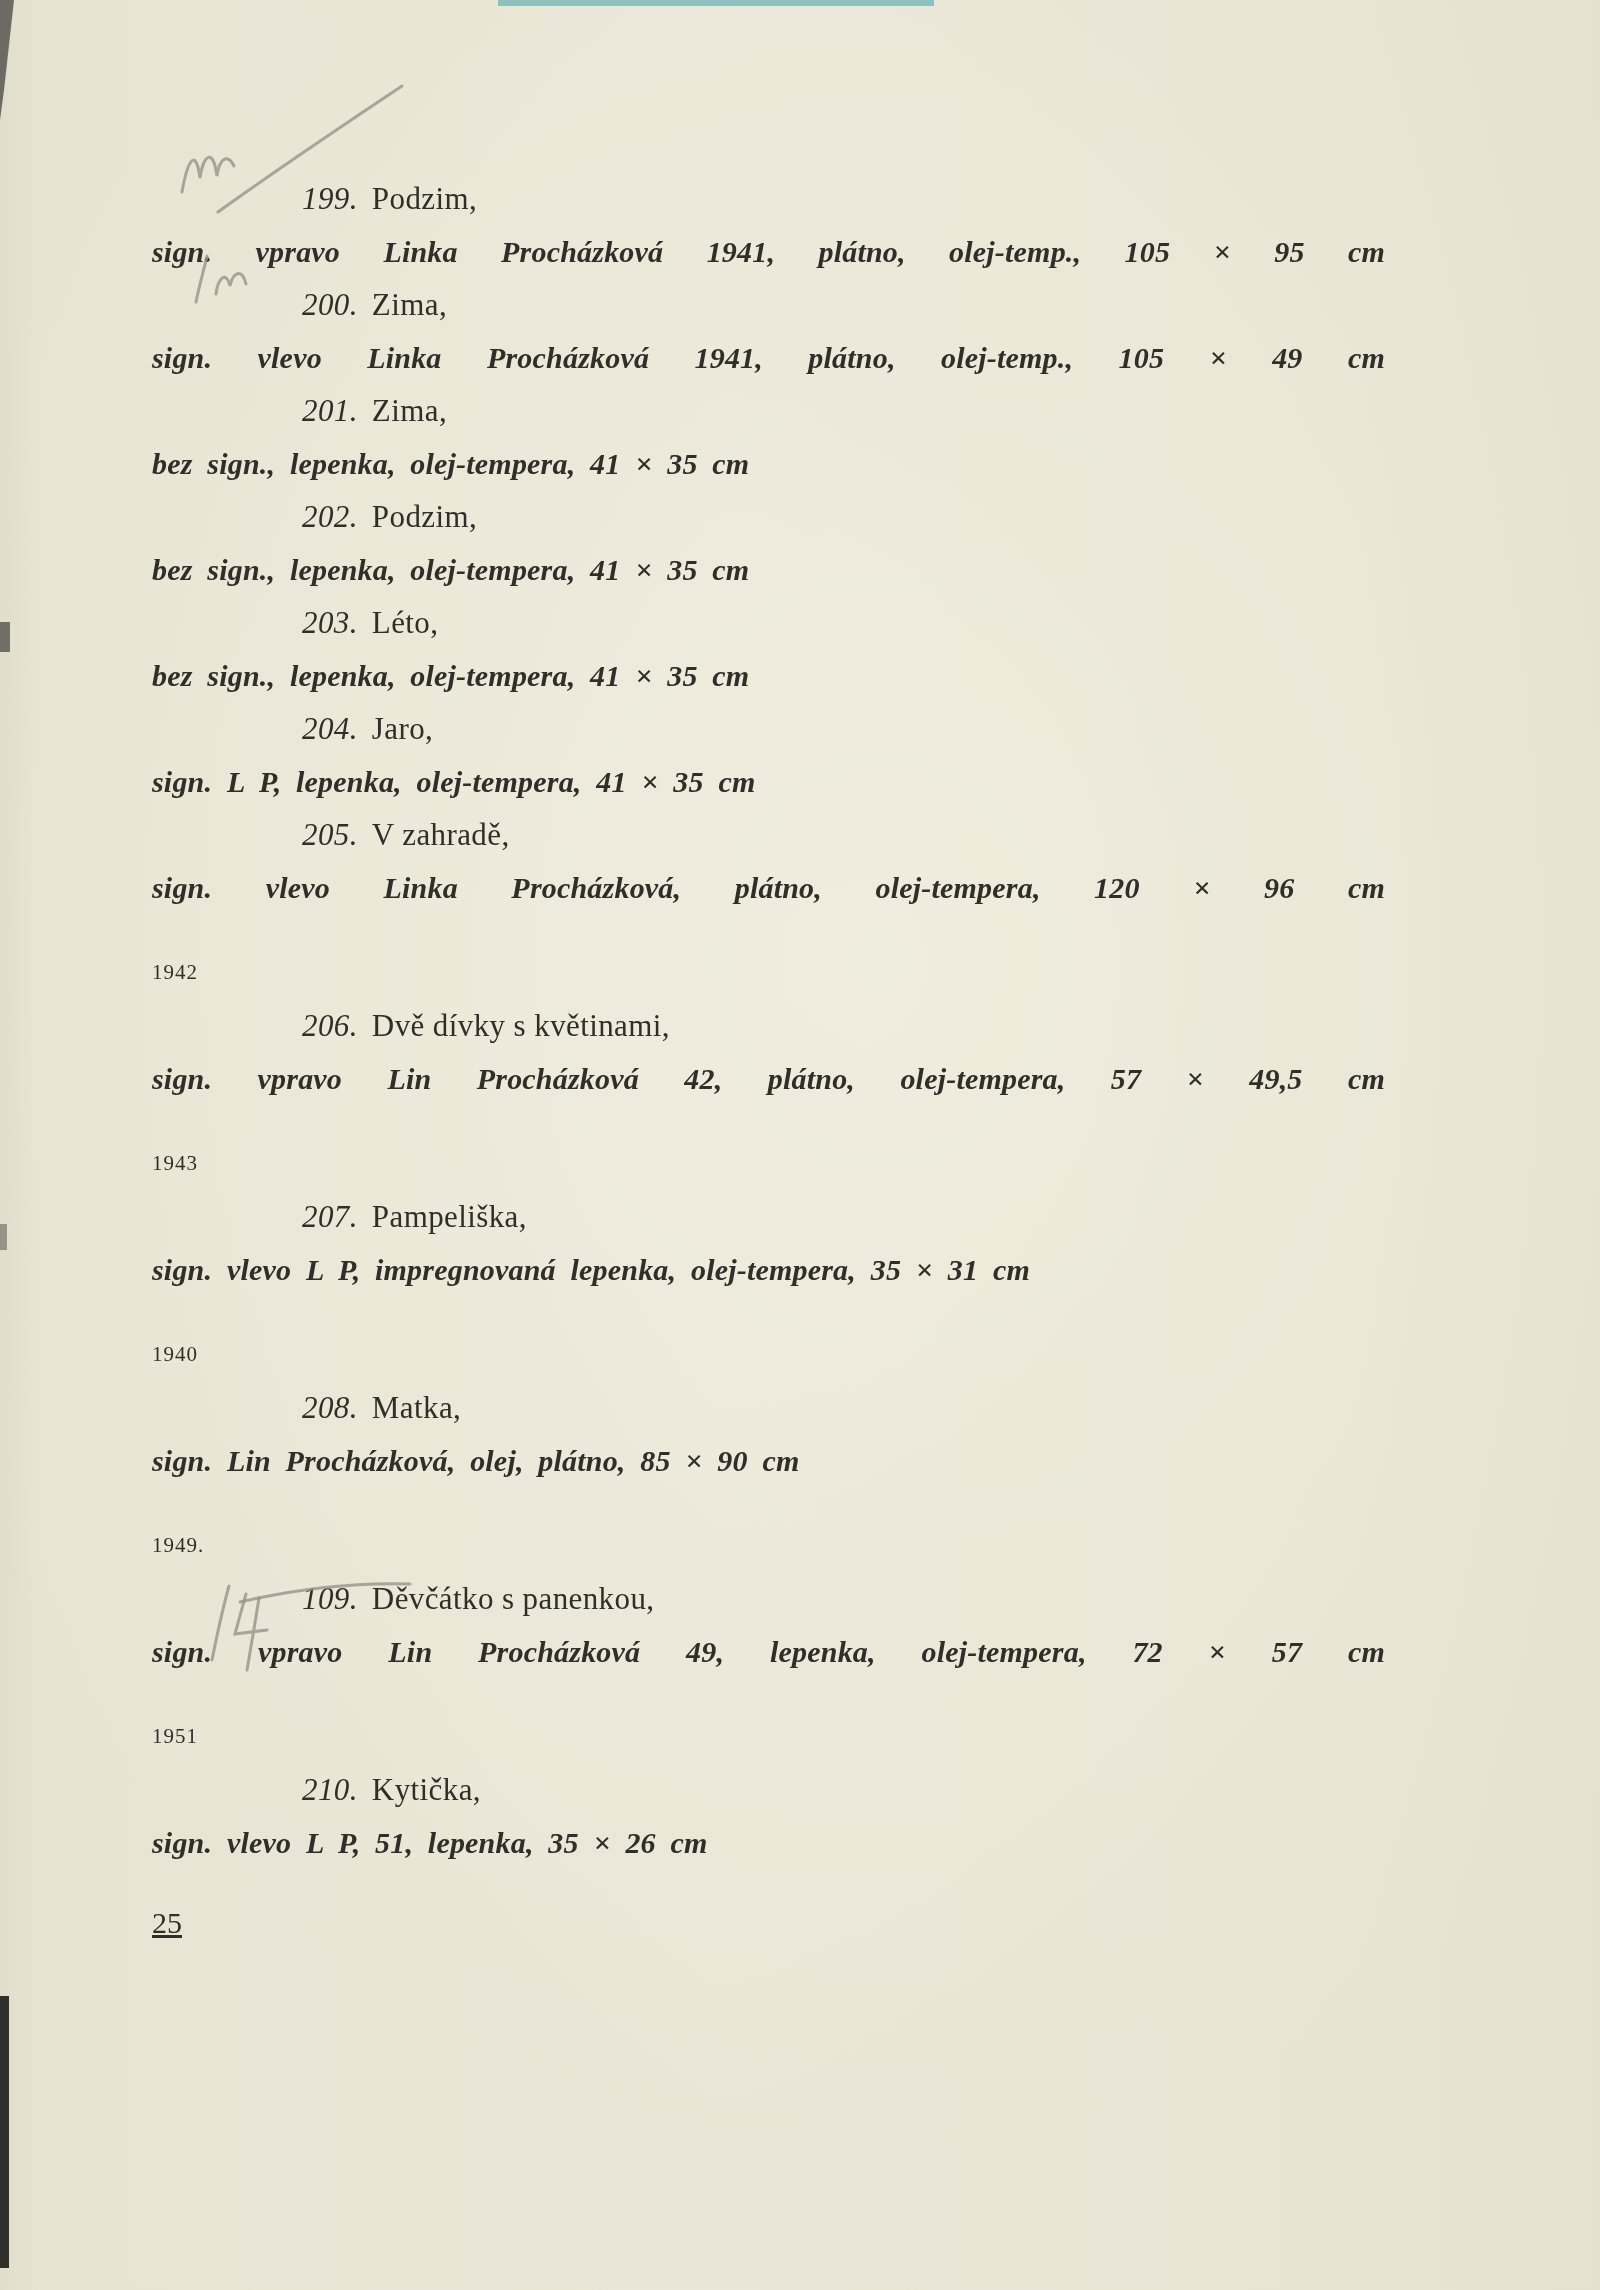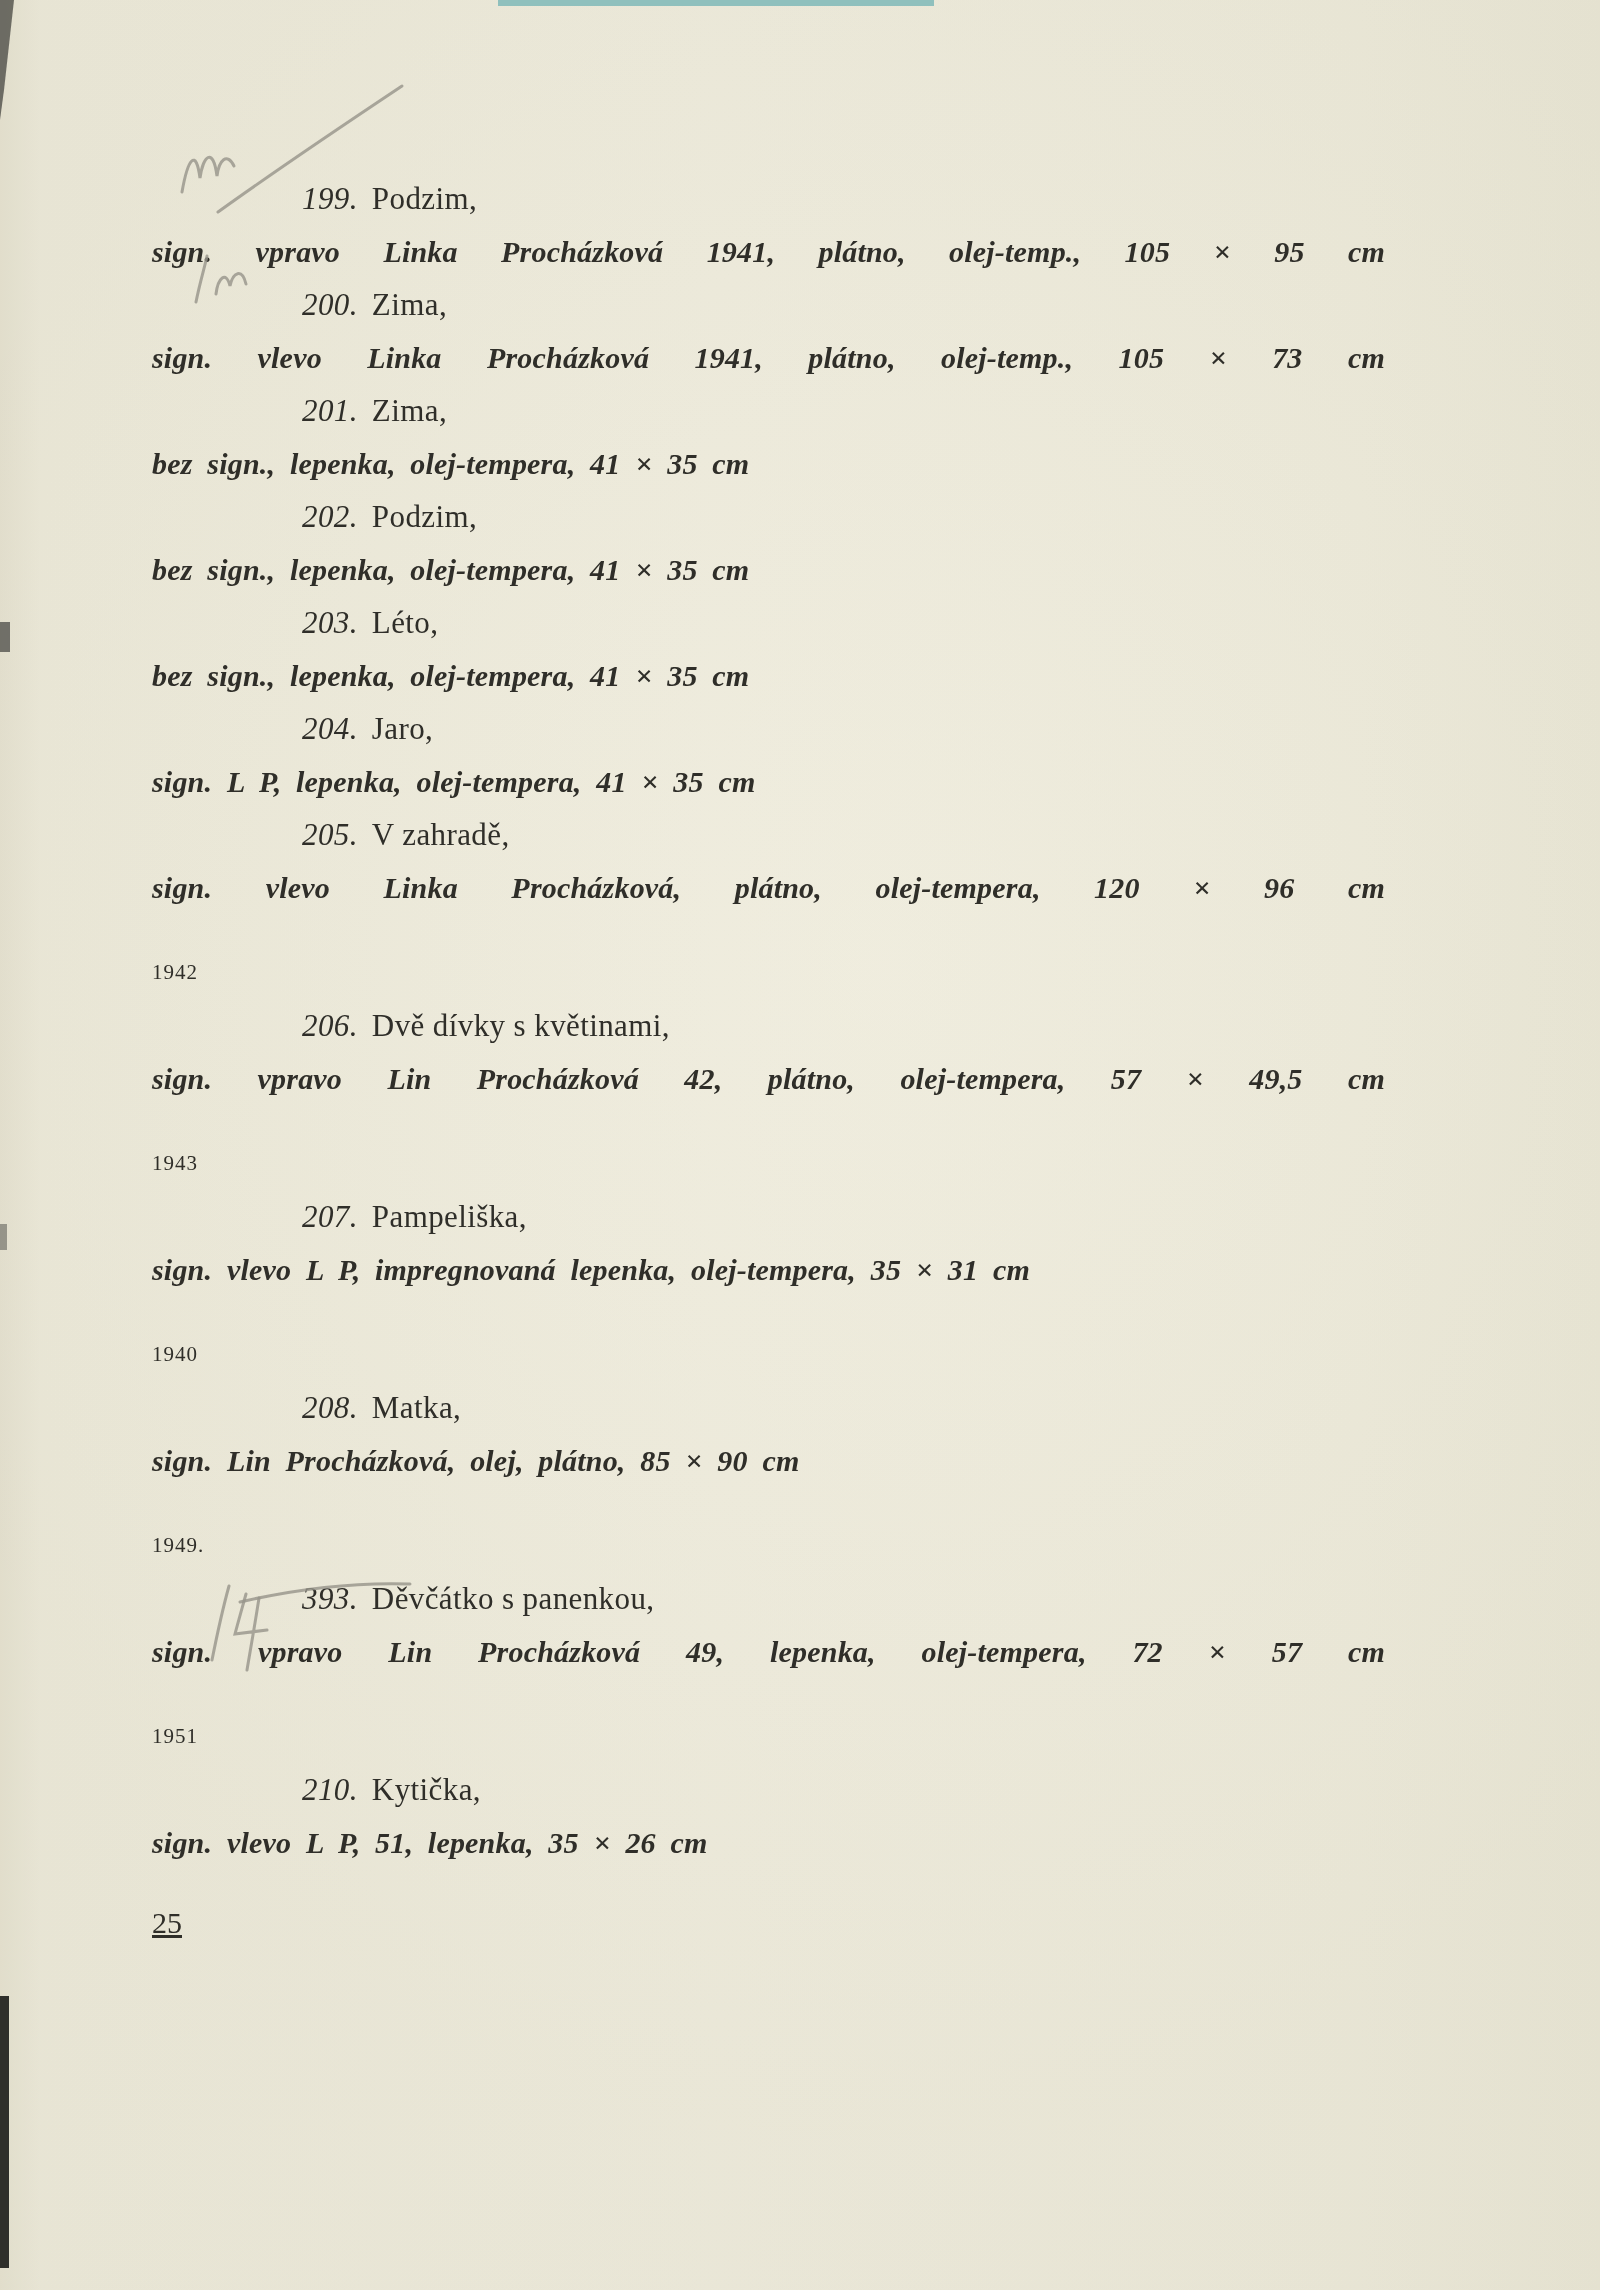--- a/index.html
+++ b/index.html
@@ -93,42 +93,42 @@
 </style>
 </head>
 <body>
 
 <div class="page">
 
   <div class="text-block">
       <div class="title-line"><span class="num">199.</span><span>Podzim,</span></div>
       <div class="detail-line justify">sign. vpravo Linka Procházková 1941, plátno, olej-temp., 105 × 95 cm</div>
       <div class="title-line"><span class="num">200.</span><span>Zima,</span></div>
-      <div class="detail-line justify">sign. vlevo Linka Procházková 1941, plátno, olej-temp., 105 × 73 cm</div>
+      <div class="detail-line justify">sign. vlevo Linka Procházková 1941, plátno, olej-temp., 105 × 49 cm</div>
       <div class="title-line"><span class="num">201.</span><span>Zima,</span></div>
       <div class="detail-line">bez sign., lepenka, olej-tempera, 41 × 35 cm</div>
       <div class="title-line"><span class="num">202.</span><span>Podzim,</span></div>
       <div class="detail-line">bez sign., lepenka, olej-tempera, 41 × 35 cm</div>
       <div class="title-line"><span class="num">203.</span><span>Léto,</span></div>
       <div class="detail-line">bez sign., lepenka, olej-tempera, 41 × 35 cm</div>
       <div class="title-line"><span class="num">204.</span><span>Jaro,</span></div>
       <div class="detail-line">sign. L P, lepenka, olej-tempera, 41 × 35 cm</div>
       <div class="title-line"><span class="num">205.</span><span>V zahradě,</span></div>
       <div class="detail-line justify">sign. vlevo Linka Procházková, plátno, olej-tempera, 120 × 96 cm</div>
       <div class="year-line">1942</div>
       <div class="title-line"><span class="num">206.</span><span>Dvě dívky s květinami,</span></div>
       <div class="detail-line justify">sign. vpravo Lin Procházková 42, plátno, olej-tempera, 57 × 49,5 cm</div>
       <div class="year-line">1943</div>
       <div class="title-line"><span class="num">207.</span><span>Pampeliška,</span></div>
       <div class="detail-line">sign. vlevo L P, impregnovaná lepenka, olej-tempera, 35 × 31 cm</div>
       <div class="year-line">1940</div>
       <div class="title-line"><span class="num">208.</span><span>Matka,</span></div>
       <div class="detail-line">sign. Lin Procházková, olej, plátno, 85 × 90 cm</div>
       <div class="year-line">1949.</div>
-      <div class="title-line"><span class="num">393.</span><span>Děvčátko s panenkou,</span></div>
+      <div class="title-line"><span class="num">109.</span><span>Děvčátko s panenkou,</span></div>
       <div class="detail-line justify">sign. vpravo Lin Procházková 49, lepenka, olej-tempera, 72 × 57 cm</div>
       <div class="year-line">1951</div>
       <div class="title-line"><span class="num">210.</span><span>Kytička,</span></div>
       <div class="detail-line">sign. vlevo L P, 51, lepenka, 35 × 26 cm</div>
     </div>
 
   <div class="page-number">25</div>
 
   <svg class="marks" viewBox="0 0 1600 2290" xmlns="http://www.w3.org/2000/svg">
 

